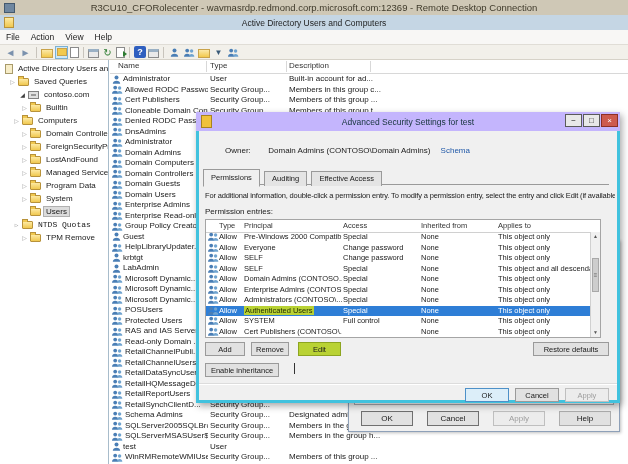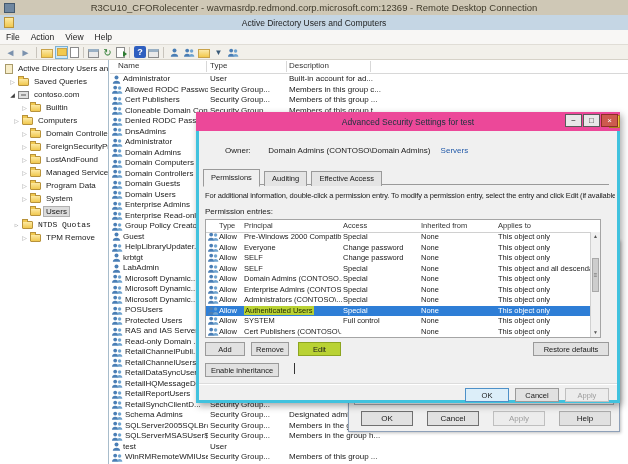--- a/index.html
+++ b/index.html
@@ -67,22 +67,22 @@
     border:1px solid #8ea0b8;box-shadow:1px 1px 3px rgba(0,0,0,.25);z-index:5;box-sizing:border-box;}
   .props-content{position:absolute;left:5px;right:5px;bottom:26px;height:70px;background:#fff;border:1px solid #abadb3;}
   .props-btns{position:absolute;right:8px;bottom:5px;display:flex;gap:14px;}
   .pbtn{width:52px;height:15px;background:#e1e1e1;border:1px solid #707070;font-size:8px;
     display:flex;align-items:center;justify-content:center;box-sizing:border-box;}
   .pbtn.light{border-color:#adadad;}
   .pbtn.disabled{color:#9d9d9d;border-color:#bfbfbf;background:#ececec;}
   
   .adv-dialog{position:absolute;left:196px;top:112px;width:424px;height:291px;z-index:10;
     border:3px solid #41c2de;background:#f0f0f0;box-shadow:2px 3px 7px rgba(0,0,0,.35);box-sizing:border-box;}
-  .adv-titlebar{position:absolute;left:-3px;top:-3px;right:-3px;height:19px;background:#ec4899;
-    display:flex;align-items:center;justify-content:flex-end;}
+  .adv-titlebar{position:absolute;left:-3px;top:-3px;right:-3px;height:19px;background:#c4b5fd;
+    display:flex;align-items:center;}
   .adv-dico{width:9px;height:11px;background:#f0c23c;border:1px solid #a8831f;margin-left:5px;flex:none;}
   .adv-title{position:absolute;left:0;right:0;text-align:center;font-size:8.5px;color:#15333b;white-space:nowrap;}
   .win-btns{position:absolute;right:2px;top:2px;display:flex;gap:1px;}
   .wbtn{width:17px;height:13px;background:#e8e8e8;border:1px solid #5a5a5a;font-size:8px;
     display:flex;align-items:center;justify-content:center;box-sizing:border-box;color:#222;}
   .wbtn.close{background:#cd5a4e;border-color:#8d2f25;color:#fff;}
   .adv-body{position:absolute;left:0;top:16px;right:0;bottom:0;font-size:8px;}
   .owner-row{position:absolute;left:26px;top:15px;right:8px;height:12px;white-space:nowrap;}
   .owner-label{display:inline-block;width:28px;}
   .owner-value{display:inline-block;margin-left:13px;}
@@ -193,21 +193,21 @@
   <div class="tree-panel" id="tree-items">
       <div class="tree-row" style="padding-left: 4px;">
         <span class="tico console"></span>
         <span class="tlabel">Active Directory Users and Computers</span>
       </div>
       <div class="tree-row" style="padding-left: 8px;">
         <span class="exp">▷</span>
         <span class="tico folder"></span>
         <span class="tlabel">Saved Queries</span>
       </div>
-      <div class="tree-row" style="padding-left: 8px;">
+      <div class="tree-row" style="padding-left: 18px;">
         <span class="exp open">◢</span>
         <span class="tico domain"></span>
         <span class="tlabel">contoso.com</span>
       </div>
       <div class="tree-row" style="padding-left: 20px;">
         <span class="exp">▷</span>
         <span class="tico folder"></span>
         <span class="tlabel">Builtin</span>
       </div>
       <div class="tree-row" style="padding-left: 12px;">
@@ -837,21 +837,21 @@
       <span class="win-btns">
         <span class="wbtn">−</span>
         <span class="wbtn">□</span>
         <span class="wbtn close">×</span>
       </span>
     </div>
     <div class="adv-body">
       <div class="owner-row">
         <span class="owner-label">Owner:</span>
         <span class="owner-value">Domain Admins (CONTOSO\Domain Admins)</span>
-        <span class="change-link">Servers</span>
+        <span class="change-link">Schema</span>
       </div>
       <div class="tabs">
         <span class="tab active">Permissions</span>
         <span class="tab">Auditing</span>
         <span class="tab">Effective Access</span>
       </div>
       <div class="adv-desc">For additional information, double-click a permission entry. To modify a permission entry, select the entry and click Edit (if available).</div>
       <div class="entries-label">Permission entries:</div>
 
       <div class="perm-table">

